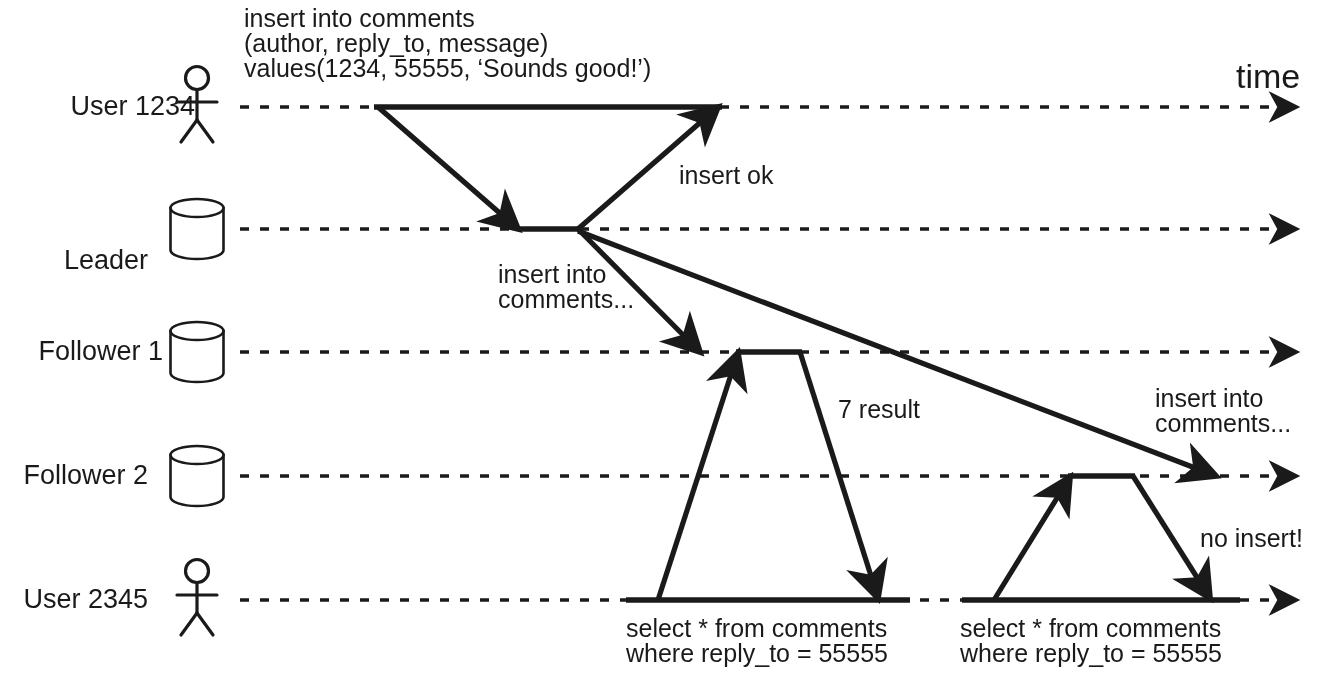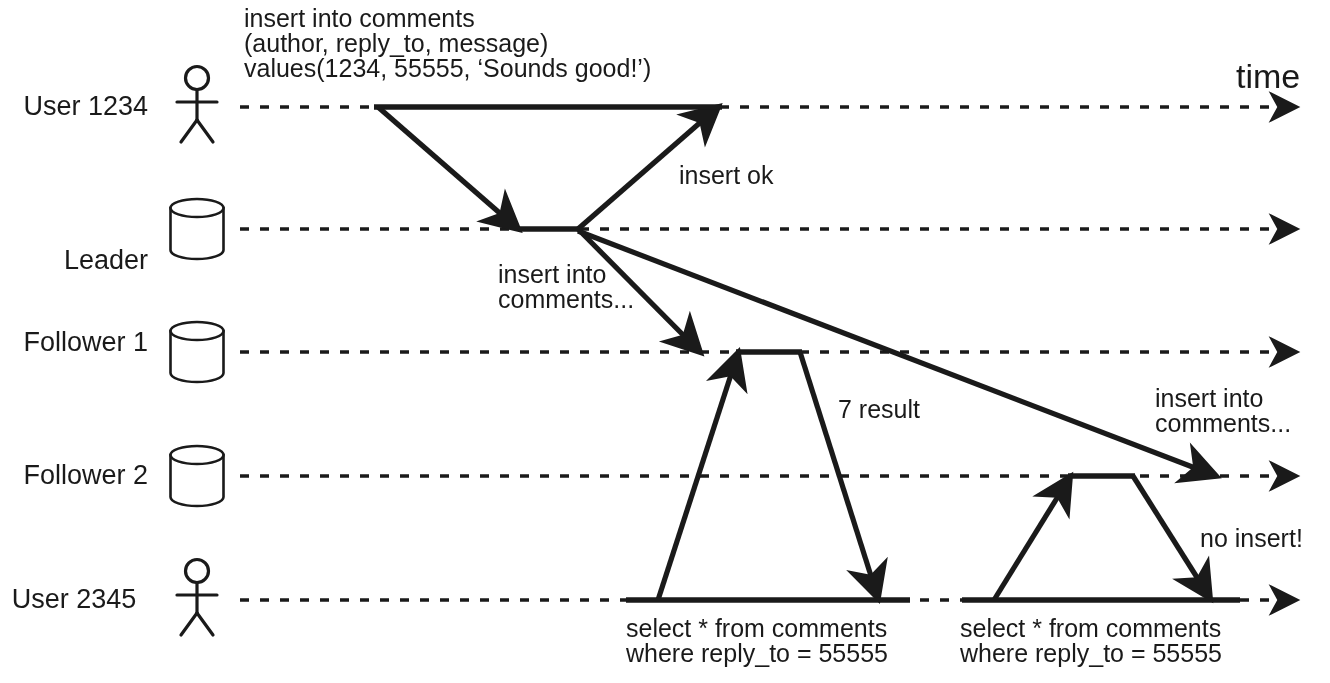--- a/index.html
+++ b/index.html
@@ -111,25 +111,25 @@
           <circle cx="197" cy="571" r="11.5"></circle>
           <line x1="197" y1="582.5" x2="197" y2="613"></line>
           <line x1="177" y1="595" x2="217" y2="595"></line>
           <line x1="197" y1="613" x2="181" y2="635"></line>
           <line x1="197" y1="613" x2="213" y2="635"></line>
         </g>
       </g>
   </svg>
 
   <div id="lane-labels">
-      <div class="lane-label" style="left: 0px; width: 148px; top: 93px;">User 1234</div>
+      <div class="lane-label" style="left: 0px; width: 148px; top: 93px; padding-left: 47px;">User 1234</div>
       <div class="lane-label" style="left: 0px; width: 148px; top: 215px; margin-top: 32px;">Leader</div>
-      <div class="lane-label" style="left: 0px; width: 148px; top: 329px;">Follower 1</div>
+      <div class="lane-label" style="left: 0px; width: 148px; top: 338px; padding-left: 15px;">Follower 1</div>
       <div class="lane-label" style="left: 0px; width: 148px; top: 462px;">Follower 2</div>
-      <div class="lane-label" style="left: 0px; width: 148px; top: 586px; text-align: center;">User 2345</div>
+      <div class="lane-label" style="left: 0px; width: 148px; top: 586px;">User 2345</div>
     </div>
   <div id="message-labels">
       <div class="msg-label" style="left: 244px; top: 6px;">insert into comments
 (author, reply_to, message)
 values(1234, 55555, ‘Sounds good!’)</div>
       <div class="msg-label" style="left: 679px; top: 163px;">insert ok</div>
       <div class="msg-label" style="left: 498px; top: 262px;">insert into
 comments...</div>
       <div class="msg-label" style="left: 1155px; top: 386px;">insert into
 comments...</div>

